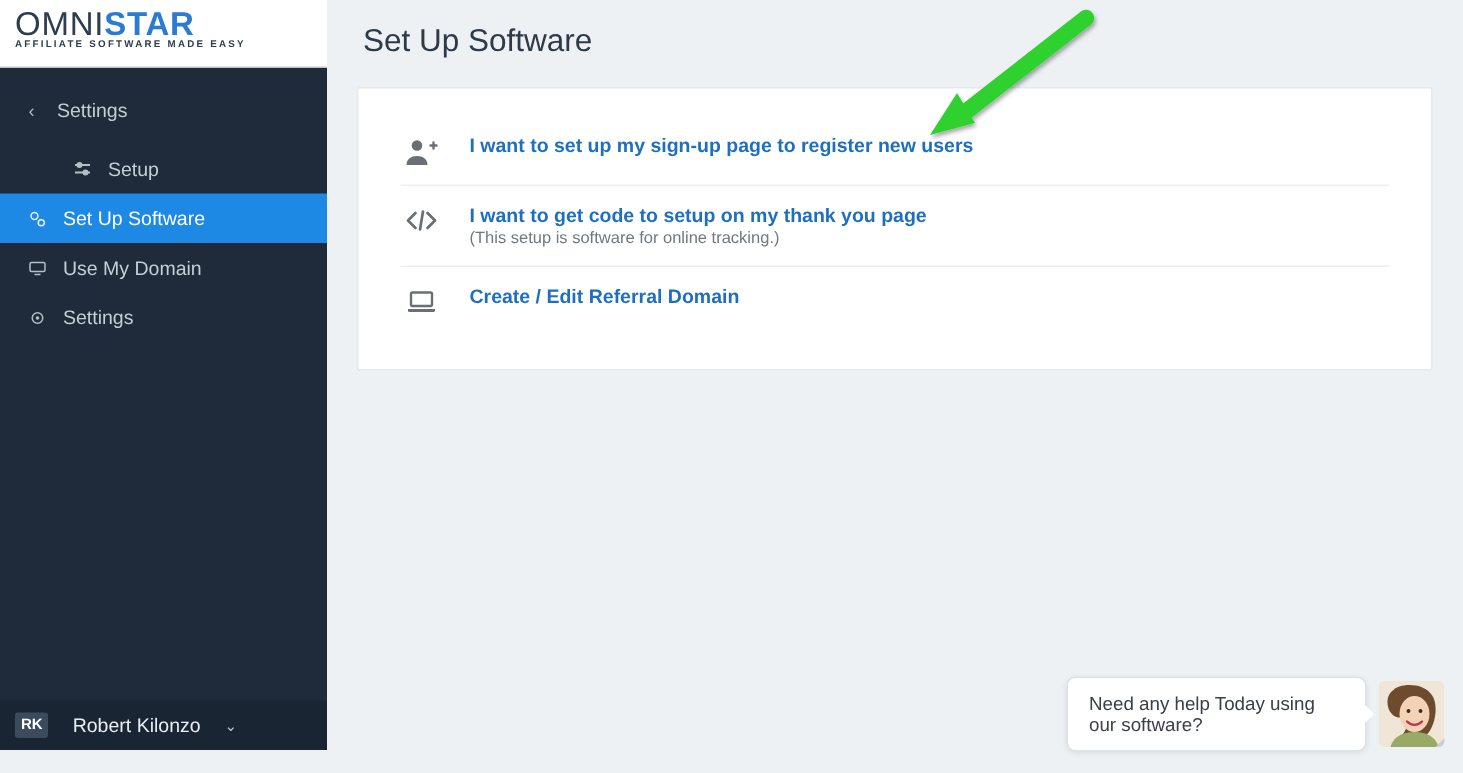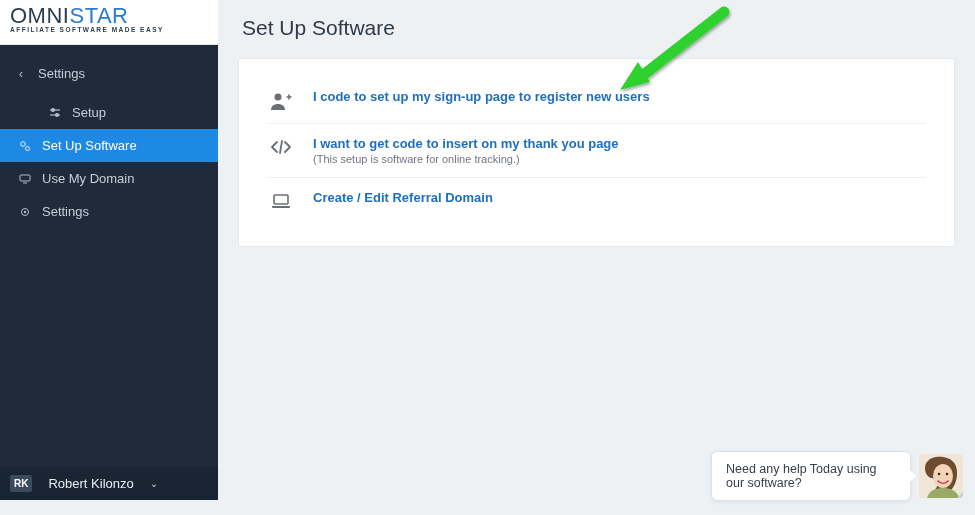--- a/index.html
+++ b/index.html
@@ -28,21 +28,21 @@
     border-bottom: 1px solid #e6e6e6;
   }
   .logo-main {
     font-family: "Arial Narrow", Arial, sans-serif;
     font-weight: 300;
     font-size: 22px;
     letter-spacing: 0.5px;
     color: #2c3e50;
     line-height: 20px;
   }
-  .logo-main .star { color: #2a7bd1; font-weight: 400; }
+  .logo-main .star { color: #2a7bd1; font-weight: 700; }
   .logo-sub {
     font-size: 6.5px;
     letter-spacing: 1.5px;
     color: #2c3e50;
     font-weight: 600;
   }
   .nav-section { padding-top: 12px; font-size: 13px; }
   .nav-item {
     display: flex;
     align-items: center;
@@ -254,34 +254,34 @@
   <div class="card">
     <div class="row">
       <div class="row-icon">
         <svg width="22" height="20" viewBox="0 0 22 20" fill="#6a6f75">
             <circle cx="8" cy="6" r="3.5"></circle>
             <path d="M1 19c0-4 3.2-6 7-6s7 2 7 6Z"></path>
             <path d="M17 6h4M19 4v4" stroke="#6a6f75" stroke-width="1.6" stroke-linecap="round"></path>
           </svg>
       </div>
       <div class="row-content">
-        <div class="row-link">I code to set up my sign-up page to register new users</div>
+        <div class="row-link">I want to set up my sign-up page to register new users</div>
       </div>
     </div>
 
     <div class="row">
       <div class="row-icon">
         <svg width="22" height="18" viewBox="0 0 22 18" fill="none" stroke="#6a6f75" stroke-width="1.8" stroke-linecap="round" stroke-linejoin="round">
             <polyline points="7,4 2,9 7,14"></polyline>
             <polyline points="15,4 20,9 15,14"></polyline>
             <line x1="12" y1="3" x2="10" y2="15"></line>
           </svg>
       </div>
       <div class="row-content">
-        <div class="row-link">I want to get code to insert on my thank you page</div>
+        <div class="row-link">I want to get code to setup on my thank you page</div>
         <div class="row-sub">(This setup is software for online tracking.)</div>
       </div>
     </div>
 
     <div class="row">
       <div class="row-icon">
         <svg width="22" height="18" viewBox="0 0 22 18" fill="none" stroke="#6a6f75" stroke-width="1.6">
             <rect x="4" y="3" width="14" height="9" rx="1"></rect>
             <path d="M2 14h18v1a1 1 0 0 1-1 1H3a1 1 0 0 1-1-1Z" fill="#6a6f75" stroke="none"></path>
           </svg>

